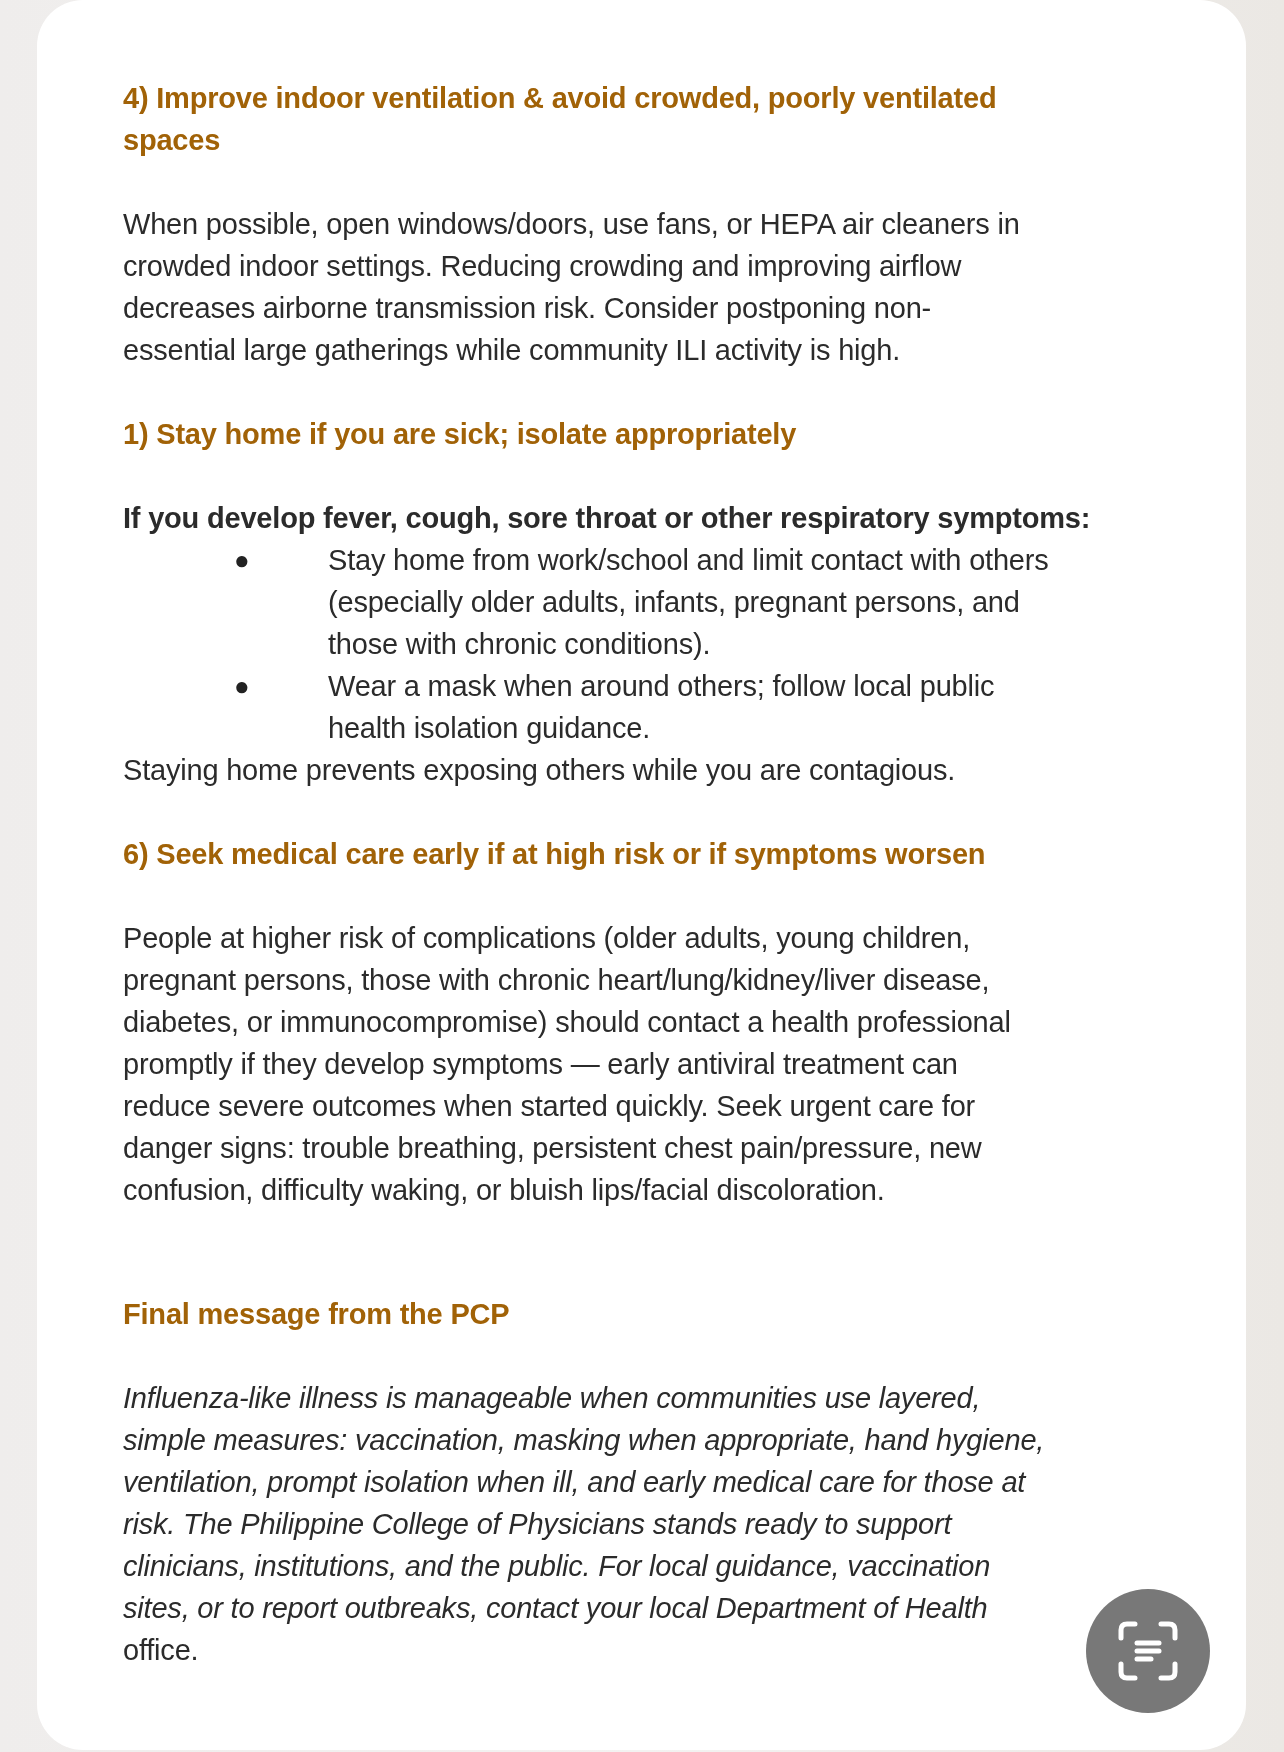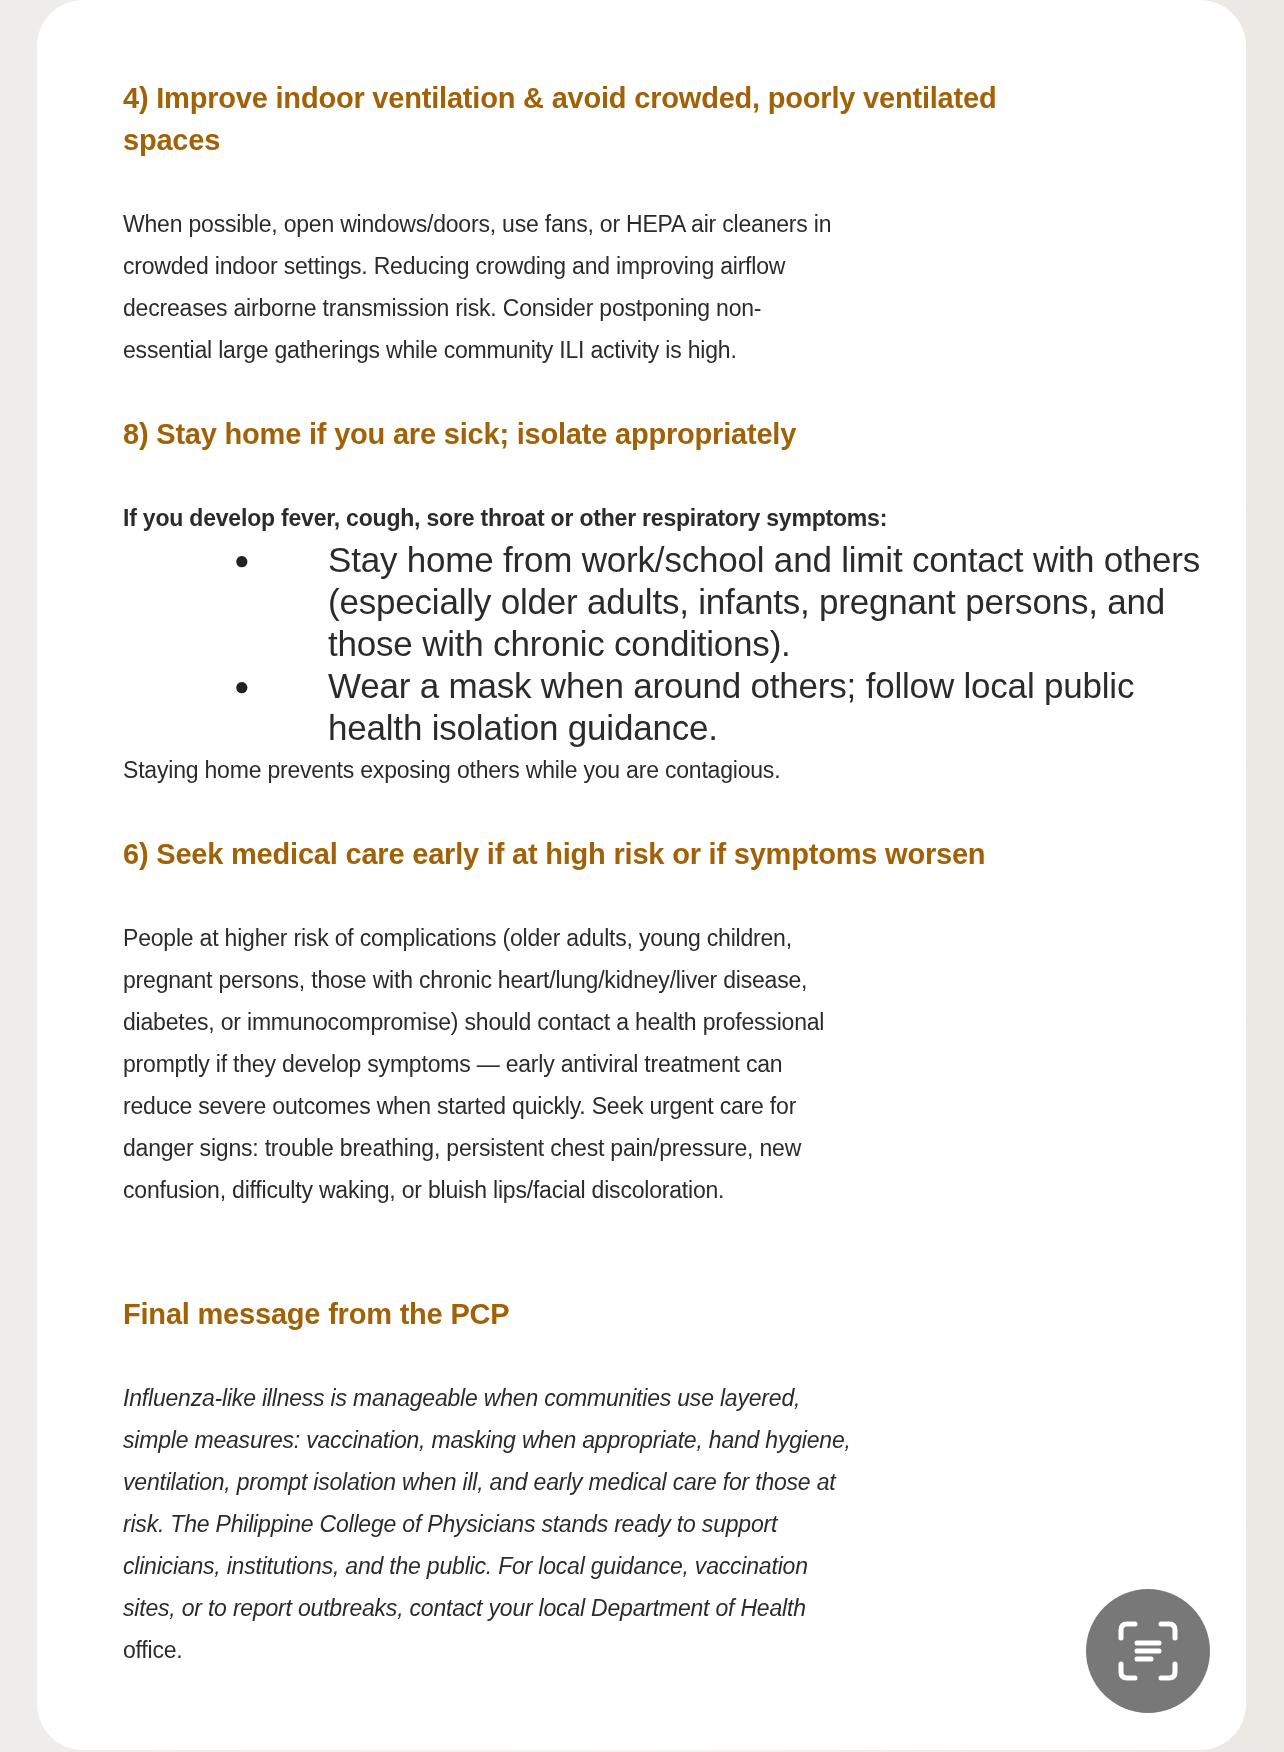--- a/index.html
+++ b/index.html
@@ -16,28 +16,28 @@
   }
   .content {
     position:absolute; left:86px; top:0; width:1110px;
     color:#2a2a2a;
   }
   .h {
     position:absolute; left:0; font-weight:bold; font-size:29px; line-height:42px;
     color:#a16207; letter-spacing:-0.2px; margin:0;
   }
   .p {
-    position:absolute; left:0; font-size:23px; line-height:42px; color:#2b2b2b;
+    position:absolute; left:0; font-size:29px; line-height:42px; color:#2b2b2b;
     margin:0; letter-spacing:-0.2px;
   }
   .bullet-dot {
     position:absolute; left:111px; font-size:26px; line-height:42px; color:#222;
   }
   .bullet-text {
-    position:absolute; left:205px; font-size:35px; line-height:42px; color:#2b2b2b;
+    position:absolute; left:205px; font-size:29px; line-height:42px; color:#2b2b2b;
     width:880px; letter-spacing:-0.2px;
   }
   .justify { text-align:justify; text-align-last:left; width:1076px;font-style:italic; }
   .scan-btn {
     position:absolute; left:1086px; top:1589px; width:124px; height:124px;
     border-radius:50%; background:#787878;
     display:flex; align-items:center; justify-content:center; cursor:pointer;
   }
 </style>
 </head>
@@ -47,21 +47,21 @@
   <div class="content">
 
     <div class="h" style="top:77px;"><span>4) Improve indoor ventilation &amp; avoid crowded, poorly ventilated</span></div>
     <div class="h" style="top:119px;"><span>spaces</span></div>
 
     <div class="p" style="top:203px;">When possible, open windows/doors, use fans, or HEPA air cleaners in</div>
     <div class="p" style="top:245px;">crowded indoor settings. Reducing crowding and improving airflow</div>
     <div class="p" style="top:287px;">decreases airborne transmission risk. Consider postponing non-</div>
     <div class="p" style="top:329px;">essential large gatherings while community ILI activity is high.</div>
 
-    <div class="h" style="top:413px;">8) Stay home if you are sick; isolate appropriately</div>
+    <div class="h" style="top:413px;">1) Stay home if you are sick; isolate appropriately</div>
     <div class="p" style="top:497px;font-weight:bold;">If you develop fever, cough, sore throat or other respiratory symptoms:</div>
 
     <span class="bullet-dot" style="top:539px;">●</span>
     <div class="bullet-text" style="top:539px;">Stay home from work/school and limit contact with others</div>
     <div class="bullet-text" style="top:581px;">(especially older adults, infants, pregnant persons, and</div>
     <div class="bullet-text" style="top:623px;">those with chronic conditions).</div>
 
     <span class="bullet-dot" style="top:665px;">●</span>
     <div class="bullet-text" style="top:665px;">Wear a mask when around others; follow local public</div>
     <div class="bullet-text" style="top:707px;">health isolation guidance.</div>

